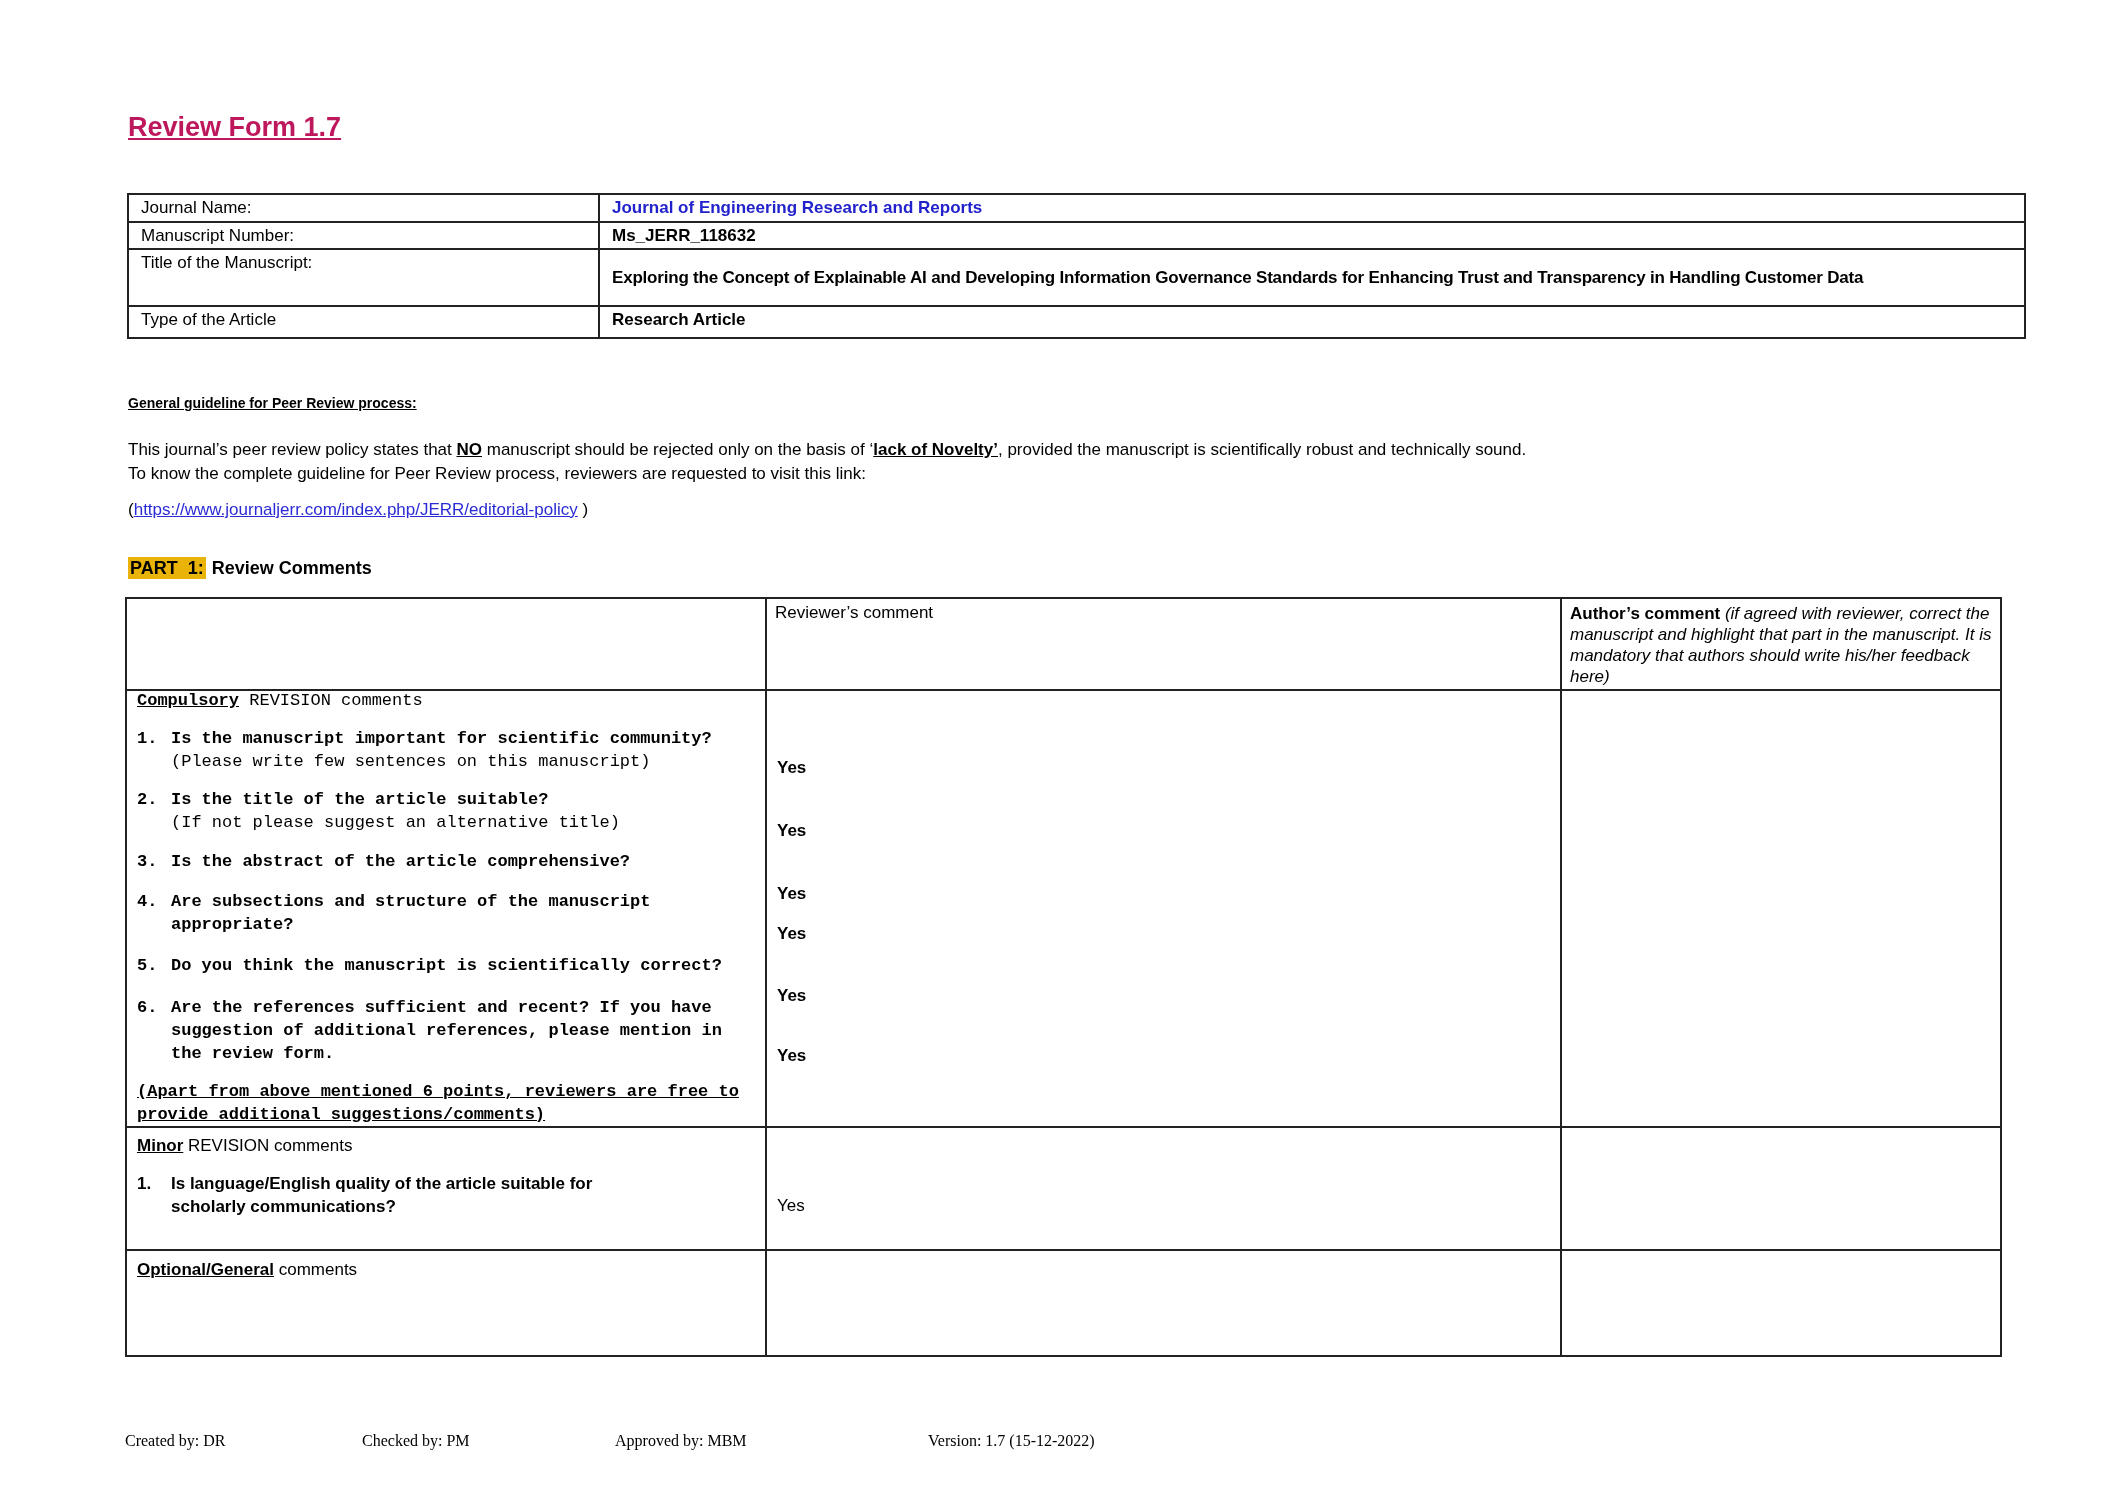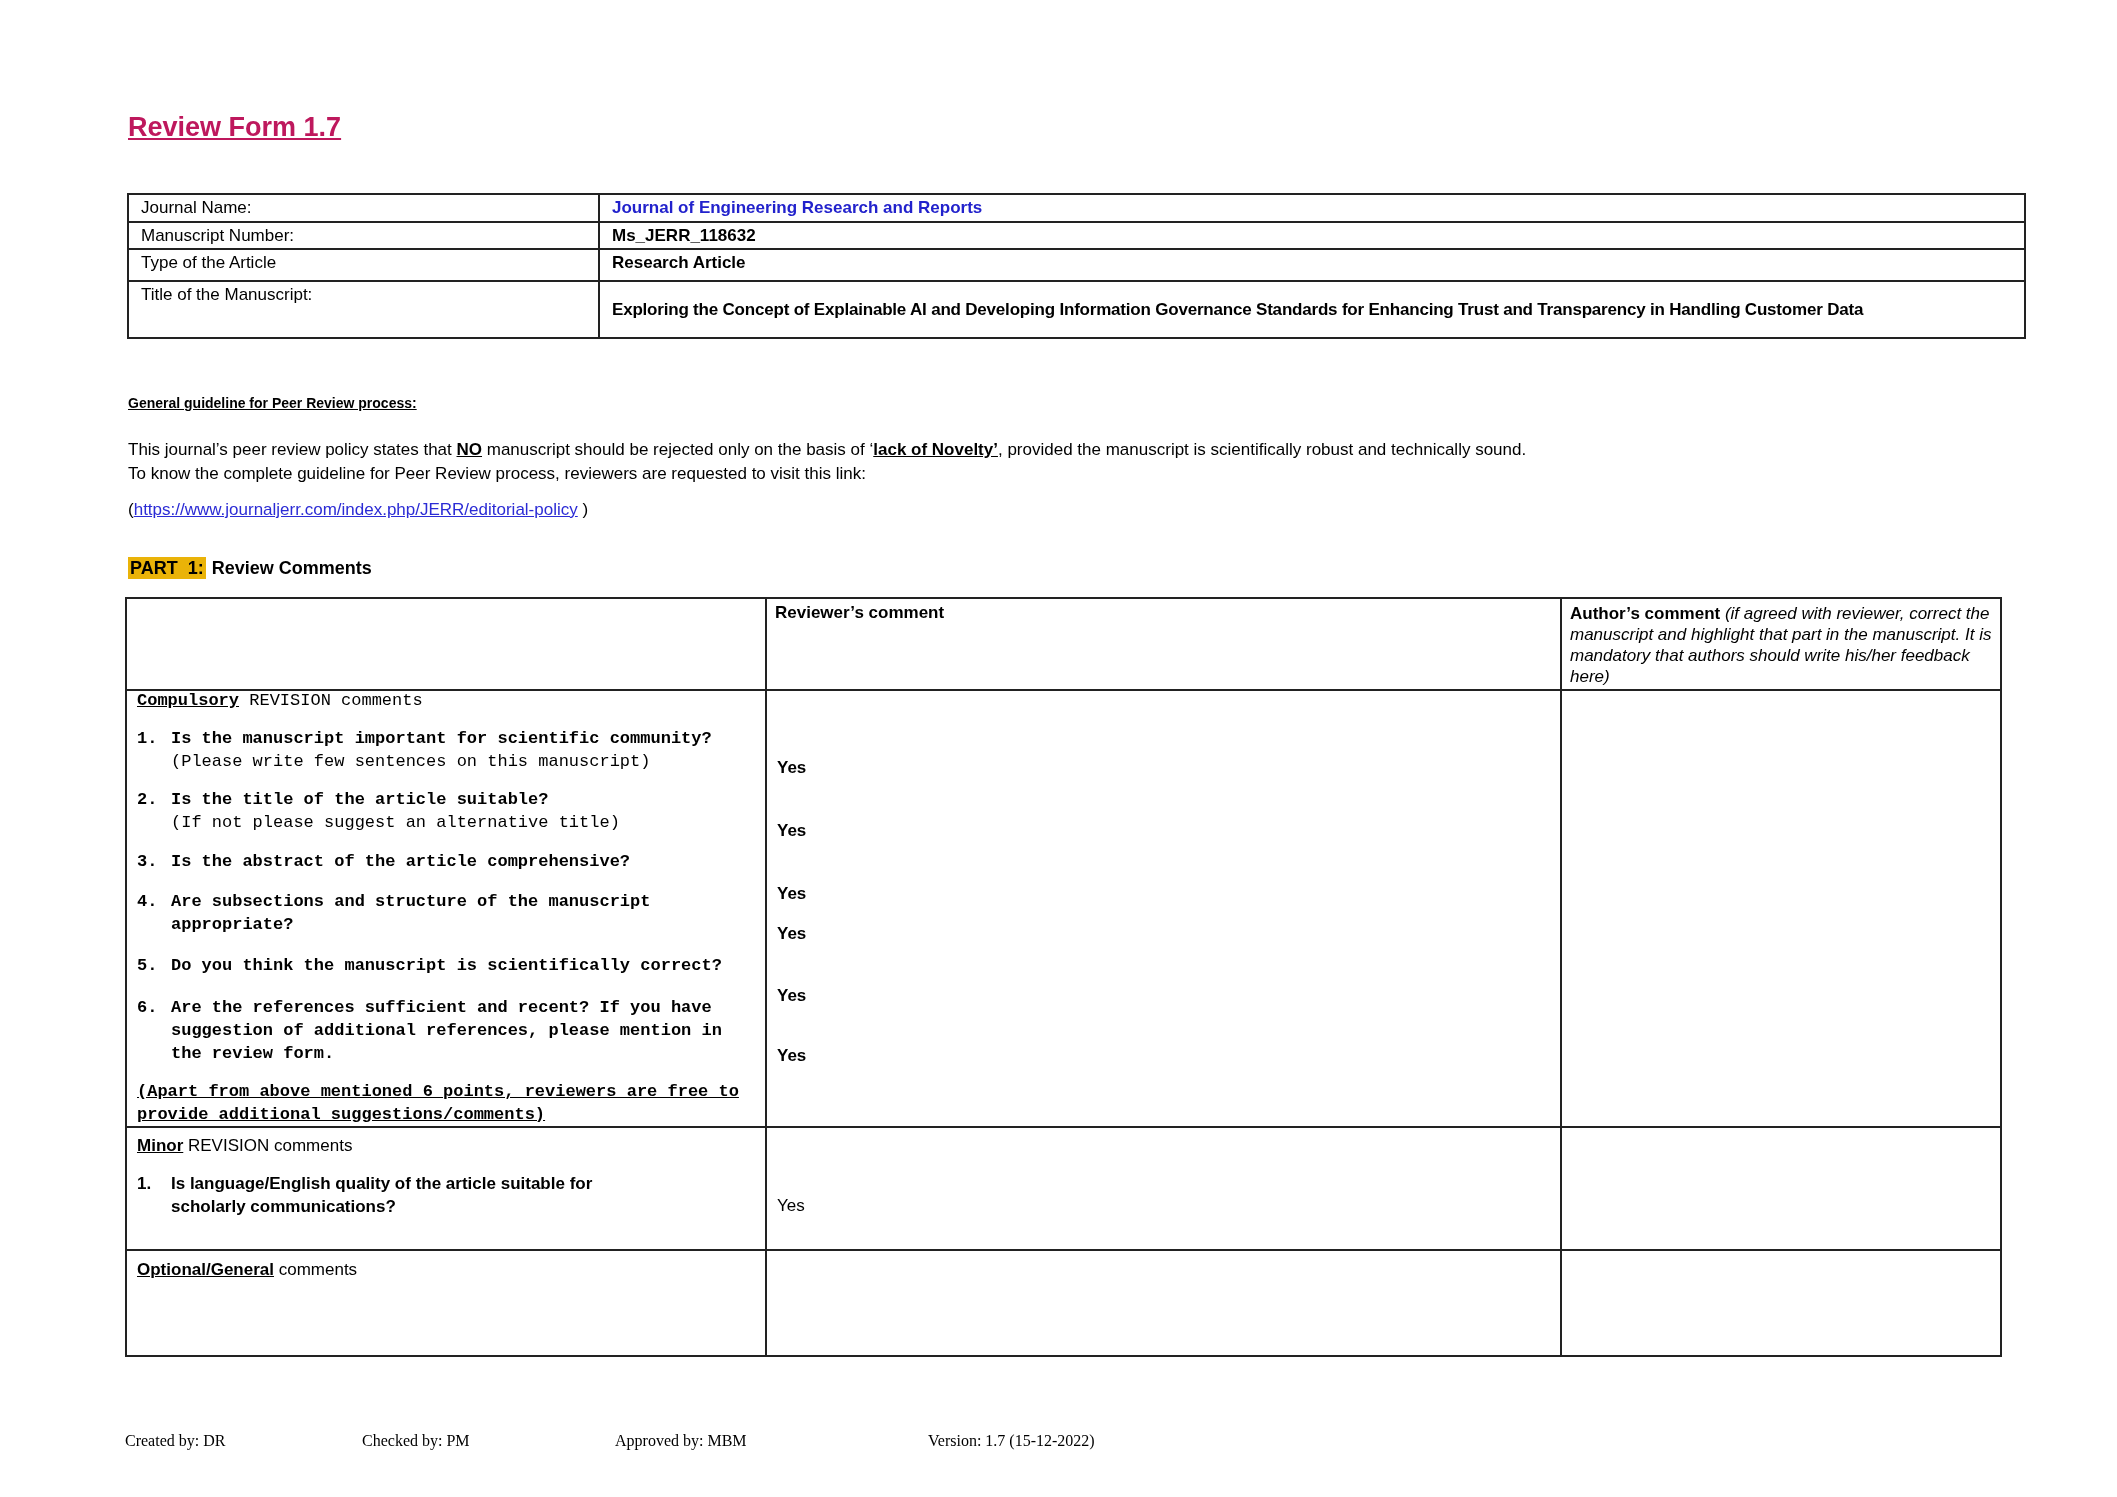--- a/index.html
+++ b/index.html
@@ -30,21 +30,21 @@
   .part1-line { position:absolute; left:128px; top:558px; font-size:18px; font-weight:bold; }
   .hl-yellow { background:#eab308; white-space:pre-wrap; padding:1px 2px; }
   .part1-label { margin-left:6px; }
 
   .review-table { position:absolute; left:125px; top:597px; width:1875px; table-layout:fixed; }
   .review-table td { position:relative; font-size:17px; }
   .col-q   { width:640px; }
   .col-rev { width:795px; }
   .col-auth{ width:440px; }
   .rt-header td { padding:4px 8px 2px 8px; }
-  .rev-head { font-weight:bold; }
+  .rev-head { font-weight:normal; }
   .auth-head i { font-style:italic; font-weight:normal; }
   .auth-head b { font-weight:bold; }
   .auth-head { line-height:21px; }
 
   .qcell { padding:0 10px 0 10px; }
   .section-label { font-size:17px; }
   .section-label .u { font-weight:bold; text-decoration:underline; }
   .qitem { display:flex; line-height:23px; }
   .qnum { width:34px; flex:none; font-weight:bold; }
   .qtext b { font-weight:bold; }
@@ -70,26 +70,26 @@
     <tbody>
         <tr>
       <td class="lbl" style="height:28px;">Journal Name:</td>
       <td class="val journal-blue">Journal of Engineering Research and Reports</td>
     </tr>
     <tr>
       <td class="lbl" style="height:27px;">Manuscript Number:</td>
       <td class="val">Ms_JERR_118632</td>
     </tr>
     <tr>
+      <td class="lbl" style="height:57px;">Title of the Manuscript:</td>
+      <td class="val ms-title-cell">Exploring the Concept of Explainable AI and Developing Information Governance Standards for Enhancing Trust and Transparency in Handling Customer Data</td>
+    </tr>
+    <tr>
       <td class="lbl" style="height:32px;">Type of the Article</td>
       <td class="val">Research Article</td>
-    </tr>
-    <tr>
-      <td class="lbl" style="height:57px;">Title of the Manuscript:</td>
-      <td class="val ms-title-cell">Exploring the Concept of Explainable AI and Developing Information Governance Standards for Enhancing Trust and Transparency in Handling Customer Data</td>
     </tr>
   </tbody>
     </table>
 
   <div class="guide-head">General guideline for Peer Review process:</div>
 
   <div class="guide-para">
     <span>This journal’s peer review policy states that </span><span class="bu">NO</span><span> manuscript should be rejected only on the basis of ‘</span><span class="bu">lack of Novelty’</span><span>, provided the manuscript is scientifically robust and technically sound.</span><br>
     <span>To know the complete guideline for Peer Review process, reviewers are requested to visit this link:</span>
   </div>

